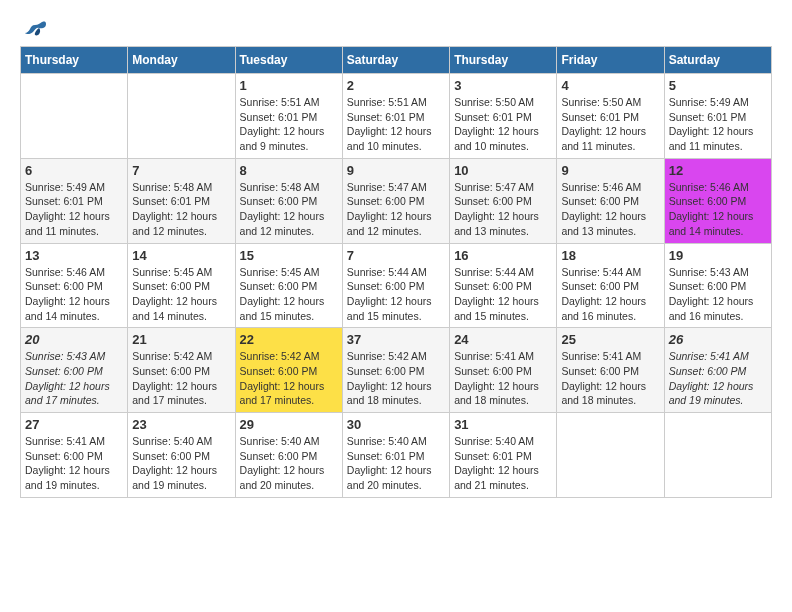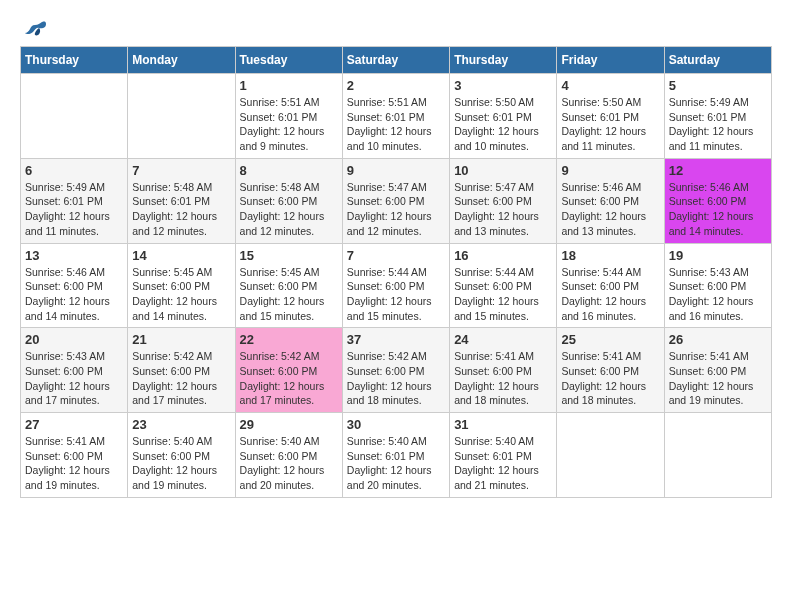--- a/index.html
+++ b/index.html
@@ -246,35 +246,35 @@
         </td>
         <td>
           <span class="day-number">19</span>
           <div class="day-info" style="white-space: pre-line;">Sunrise: 5:43 AM
 Sunset: 6:00 PM
 Daylight: 12 hours
 and 16 minutes.</div>
         </td>
       </tr>
       <tr>
-        <td style="background: rgb(245, 245, 245);">
+        <td style="background: rgb(245, 245, 245); font-style: italic;">
           <span class="day-number">20</span>
           <div class="day-info" style="white-space: pre-line;">Sunrise: 5:43 AM
 Sunset: 6:00 PM
 Daylight: 12 hours
 and 17 minutes.</div>
         </td>
         <td style="background: rgb(245, 245, 245);">
           <span class="day-number">21</span>
           <div class="day-info" style="white-space: pre-line;">Sunrise: 5:42 AM
 Sunset: 6:00 PM
 Daylight: 12 hours
 and 17 minutes.</div>
         </td>
-        <td style="background: #f9a8d4;">
+        <td style="background: #fde047;">
           <span class="day-number">22</span>
           <div class="day-info" style="white-space: pre-line;">Sunrise: 5:42 AM
 Sunset: 6:00 PM
 Daylight: 12 hours
 and 17 minutes.</div>
         </td>
         <td style="background: rgb(245, 245, 245);">
           <span class="day-number">37</span>
           <div class="day-info" style="white-space: pre-line;">Sunrise: 5:42 AM
 Sunset: 6:00 PM
@@ -288,21 +288,21 @@
 Daylight: 12 hours
 and 18 minutes.</div>
         </td>
         <td style="background: rgb(245, 245, 245);">
           <span class="day-number">25</span>
           <div class="day-info" style="white-space: pre-line;">Sunrise: 5:41 AM
 Sunset: 6:00 PM
 Daylight: 12 hours
 and 18 minutes.</div>
         </td>
-        <td style="background: rgb(245, 245, 245);">
+        <td style="background: rgb(245, 245, 245); font-style: italic;">
           <span class="day-number">26</span>
           <div class="day-info" style="white-space: pre-line;">Sunrise: 5:41 AM
 Sunset: 6:00 PM
 Daylight: 12 hours
 and 19 minutes.</div>
         </td>
       </tr>
       <tr>
         <td>
           <span class="day-number">27</span>

